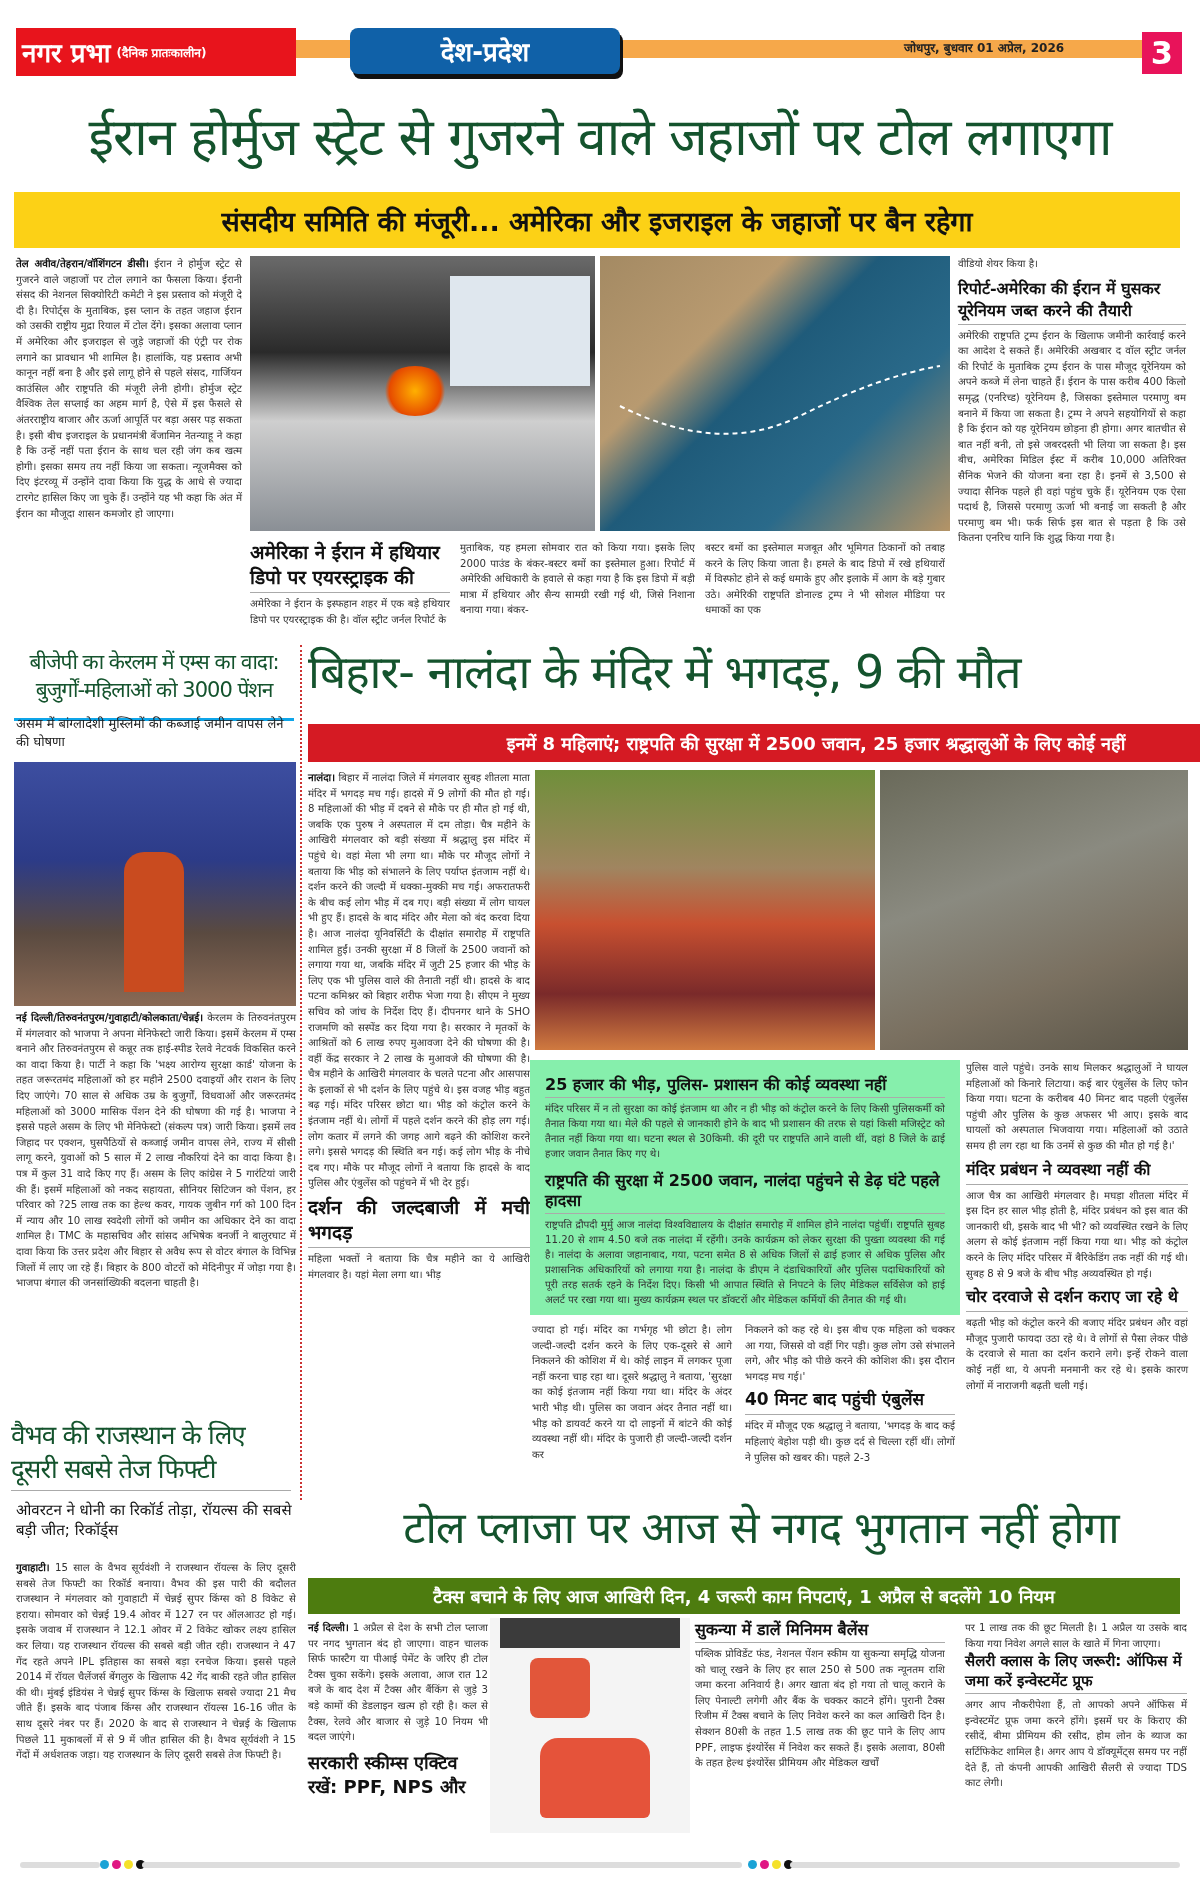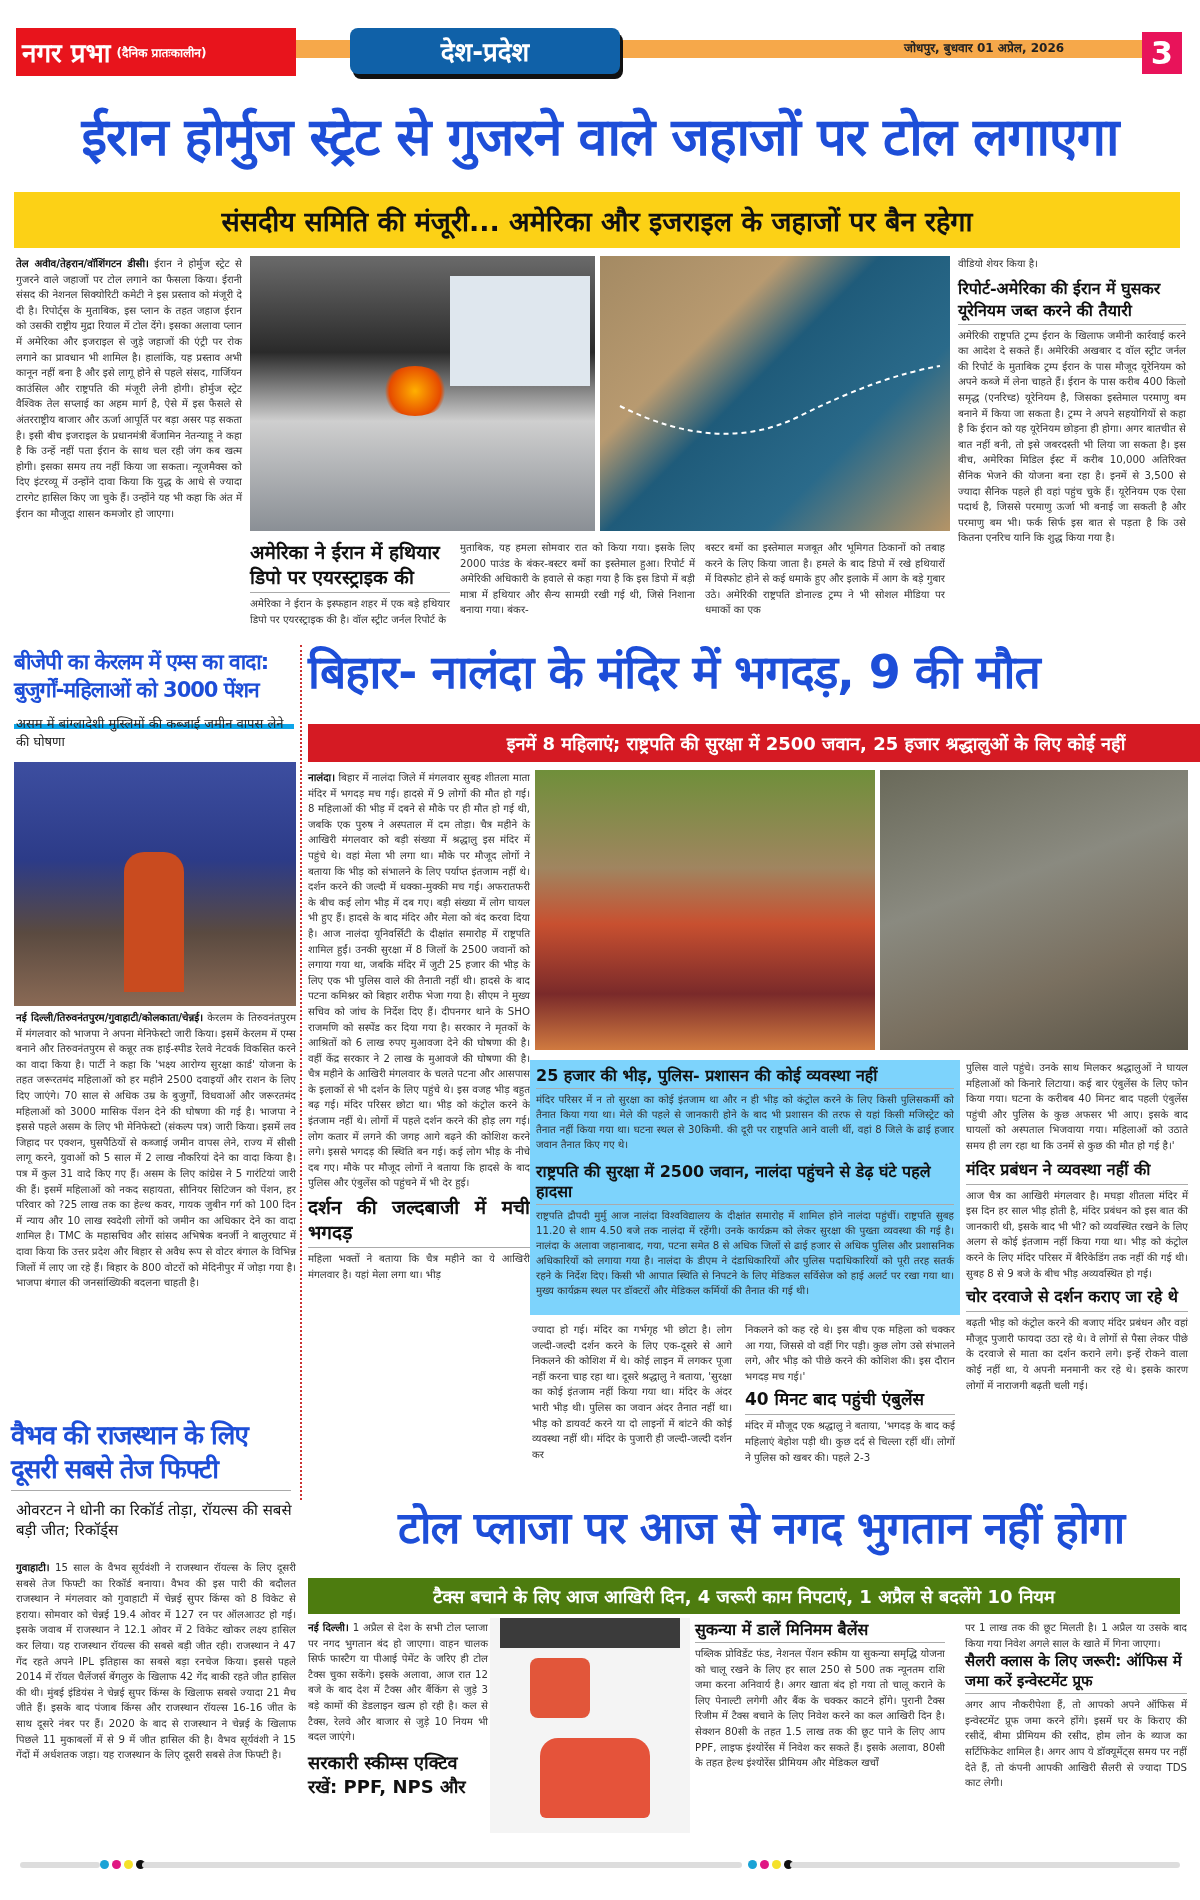--- a/index.html
+++ b/index.html
@@ -6,21 +6,21 @@
 body{width:1200px;height:1900px;background:#fff;font-family:"DejaVu Sans",sans-serif;color:#222;position:relative;overflow:hidden}
 .abs{position:absolute}
 .masthead{top:28px;left:16px;width:1172px;height:52px}
 .mast-line{position:absolute;top:12px;left:280px;width:860px;height:18px;background:#f6a84a}
 .brand{position:absolute;left:0;top:0;width:280px;height:48px;background:#e8141c;color:#fff;display:flex;align-items:center;padding-left:6px;gap:6px}
 .brand .name{font-size:26px;font-weight:bold}
 .brand .tag{font-size:12px;font-weight:bold}
 .section{position:absolute;left:334px;top:0;width:270px;height:46px;background:#1061a8;border-radius:8px;box-shadow:3px 5px 0 #111;color:#fff;font-size:26px;font-weight:bold;display:flex;align-items:center;justify-content:center}
 .dateline{position:absolute;left:888px;top:11px;font-size:12px;font-weight:bold;color:#222}
 .pageno{position:absolute;right:6px;top:4px;width:40px;height:42px;background:#e8135a;color:#fff;font-size:32px;font-weight:bold;display:flex;align-items:center;justify-content:center}
-.h1{font-weight:bold;color:#1d4ed8;line-height:1.05;letter-spacing:-1px}
+.h1{font-weight:normal;color:#14532d;line-height:1.05;letter-spacing:-1px}
 .banner{display:flex;align-items:center;justify-content:center;font-weight:bold}
 .body-text{font-size:10.2px;line-height:15.6px;text-align:justify;color:#333}
 .body-text b{color:#111}
 .sub-h{font-weight:bold;color:#111;font-size:19px;line-height:25px;border-bottom:1px solid #aaa;padding-bottom:2px;margin-bottom:3px}
 .img{position:absolute;overflow:hidden}
 .vrule{position:absolute;border-left:2px dotted #c33}
 .footer-bar{position:absolute;height:6px;background:#ddd;border-radius:3px}
 .dots{position:absolute;display:flex;gap:3px}
 .dots span{width:9px;height:9px;border-radius:50%;display:block}
 </style>
@@ -63,21 +63,21 @@
 <div class="abs body-text" style="top:540px;left:460px;width:235px">मुताबिक, यह हमला सोमवार रात को किया गया। इसके लिए 2000 पाउंड के बंकर-बस्टर बमों का इस्तेमाल हुआ। रिपोर्ट में अमेरिकी अधिकारी के हवाले से कहा गया है कि इस डिपो में बड़ी मात्रा में हथियार और सैन्य सामग्री रखी गई थी, जिसे निशाना बनाया गया। बंकर-</div>
 <div class="abs body-text" style="top:540px;left:705px;width:240px">बस्टर बमों का इस्तेमाल मजबूत और भूमिगत ठिकानों को तबाह करने के लिए किया जाता है। हमले के बाद डिपो में रखे हथियारों में विस्फोट होने से कई धमाके हुए और इलाके में आग के बड़े गुबार उठे। अमेरिकी राष्ट्रपति डोनाल्ड ट्रम्प ने भी सोशल मीडिया पर धमाकों का एक</div>
 
 <div class="abs" style="top:256px;left:958px;width:228px">
   <div class="body-text">वीडियो शेयर किया है।</div>
   <div class="sub-h" style="font-size:16px;line-height:22px;margin-top:6px">रिपोर्ट-अमेरिका की ईरान में घुसकर यूरेनियम जब्त करने की तैयारी</div>
   <div class="body-text">अमेरिकी राष्ट्रपति ट्रम्प ईरान के खिलाफ जमीनी कार्रवाई करने का आदेश दे सकते हैं। अमेरिकी अखबार द वॉल स्ट्रीट जर्नल की रिपोर्ट के मुताबिक ट्रम्प ईरान के पास मौजूद यूरेनियम को अपने कब्जे में लेना चाहते हैं। ईरान के पास करीब 400 किलो समृद्ध (एनरिच्ड) यूरेनियम है, जिसका इस्तेमाल परमाणु बम बनाने में किया जा सकता है। ट्रम्प ने अपने सहयोगियों से कहा है कि ईरान को यह यूरेनियम छोड़ना ही होगा। अगर बातचीत से बात नहीं बनी, तो इसे जबरदस्ती भी लिया जा सकता है। इस बीच, अमेरिका मिडिल ईस्ट में करीब 10,000 अतिरिक्त सैनिक भेजने की योजना बना रहा है। इनमें से 3,500 से ज्यादा सैनिक पहले ही वहां पहुंच चुके हैं। यूरेनियम एक ऐसा पदार्थ है, जिससे परमाणु ऊर्जा भी बनाई जा सकती है और परमाणु बम भी। फर्क सिर्फ इस बात से पड़ता है कि उसे कितना एनरिच यानि कि शुद्ध किया गया है।</div>
 </div>
 
 <div class="vrule" style="top:645px;left:300px;height:855px"></div>
-<div class="abs h1" style="top:648px;left:14px;width:280px;font-size:21px;text-align:left;line-height:28px;border-bottom:5px solid #0ea5e9;padding-bottom:20px">बीजेपी का केरलम में एम्स का वादा: बुजुर्गों-महिलाओं को 3000 पेंशन</div>
+<div class="abs h1" style="top:648px;left:14px;width:280px;font-size:21px;text-align:center;line-height:28px;border-bottom:3px solid #0ea5e9;padding-bottom:14px">बीजेपी का केरलम में एम्स का वादा: बुजुर्गों-महिलाओं को 3000 पेंशन</div>
 <div class="abs" style="top:715px;left:16px;width:280px;font-size:13px;line-height:18px;color:#222">असम में बांग्लादेशी मुस्लिमों की कब्जाई जमीन वापस लेने की घोषणा</div>
 <div class="img" style="top:762px;left:14px;width:282px;height:244px;background:linear-gradient(180deg,#3d4ea0 0%,#2c3b88 40%,#5a4a40 70%,#8a6a55 100%)">
   <div style="position:absolute;left:110px;top:90px;width:60px;height:140px;background:#c94b1f;border-radius:20px 20px 0 0"></div>
 </div>
 <div class="abs body-text" style="top:1010px;left:16px;width:280px">
   <b>नई दिल्ली/तिरुवनंतपुरम/गुवाहाटी/कोलकाता/चेन्नई।</b>
   <span>केरलम के तिरुवनंतपुरम में मंगलवार को भाजपा ने अपना मेनिफेस्टो जारी किया। इसमें केरलम में एम्स बनाने और तिरुवनंतपुरम से कन्नूर तक हाई-स्पीड रेलवे नेटवर्क विकसित करने का वादा किया है। पार्टी ने कहा कि 'भक्ष्य आरोग्य सुरक्षा कार्ड' योजना के तहत जरूरतमंद महिलाओं को हर महीने 2500 दवाइयों और राशन के लिए दिए जाएंगे। 70 साल से अधिक उम्र के बुजुर्गों, विधवाओं और जरूरतमंद महिलाओं को 3000 मासिक पेंशन देने की घोषणा की गई है। भाजपा ने इससे पहले असम के लिए भी मेनिफेस्टो (संकल्प पत्र) जारी किया। इसमें लव जिहाद पर एक्शन, घुसपैठियों से कब्जाई जमीन वापस लेने, राज्य में सीसी लागू करने, युवाओं को 5 साल में 2 लाख नौकरियां देने का वादा किया है। पत्र में कुल 31 वादे किए गए हैं। असम के लिए कांग्रेस ने 5 गारंटियां जारी की हैं। इसमें महिलाओं को नकद सहायता, सीनियर सिटिजन को पेंशन, हर परिवार को ?25 लाख तक का हेल्थ कवर, गायक जुबीन गर्ग को 100 दिन में न्याय और 10 लाख स्वदेशी लोगों को जमीन का अधिकार देने का वादा शामिल है। TMC के महासचिव और सांसद अभिषेक बनर्जी ने बालुरघाट में दावा किया कि उत्तर प्रदेश और बिहार से अवैध रूप से वोटर बंगाल के विभिन्न जिलों में लाए जा रहे हैं। बिहार के 800 वोटरों को मेदिनीपुर में जोड़ा गया है। भाजपा बंगाल की जनसांख्यिकी बदलना चाहती है।</span>
 </div>
 
 <div class="abs h1" style="top:648px;left:308px;width:880px;font-size:46px;text-align:left">बिहार- नालंदा के मंदिर में भगदड़, 9 की मौत</div>
@@ -86,21 +86,21 @@
 <div class="abs body-text" style="top:770px;left:308px;width:222px">
   <b>नालंदा।</b>
   <span>बिहार में नालंदा जिले में मंगलवार सुबह शीतला माता मंदिर में भगदड़ मच गई। हादसे में 9 लोगों की मौत हो गई। 8 महिलाओं की भीड़ में दबने से मौके पर ही मौत हो गई थी, जबकि एक पुरुष ने अस्पताल में दम तोड़ा। चैत्र महीने के आखिरी मंगलवार को बड़ी संख्या में श्रद्धालु इस मंदिर में पहुंचे थे। वहां मेला भी लगा था। मौके पर मौजूद लोगों ने बताया कि भीड़ को संभालने के लिए पर्याप्त इंतजाम नहीं थे। दर्शन करने की जल्दी में धक्का-मुक्की मच गई। अफरातफरी के बीच कई लोग भीड़ में दब गए। बड़ी संख्या में लोग घायल भी हुए हैं। हादसे के बाद मंदिर और मेला को बंद करवा दिया है। आज नालंदा यूनिवर्सिटी के दीक्षांत समारोह में राष्ट्रपति शामिल हुईं। उनकी सुरक्षा में 8 जिलों के 2500 जवानों को लगाया गया था, जबकि मंदिर में जुटी 25 हजार की भीड़ के लिए एक भी पुलिस वाले की तैनाती नहीं थी। हादसे के बाद पटना कमिश्नर को बिहार शरीफ भेजा गया है। सीएम ने मुख्य सचिव को जांच के निर्देश दिए हैं। दीपनगर थाने के SHO राजमणि को सस्पेंड कर दिया गया है। सरकार ने मृतकों के आश्रितों को 6 लाख रुपए मुआवजा देने की घोषणा की है। वहीं केंद्र सरकार ने 2 लाख के मुआवजे की घोषणा की है। चैत्र महीने के आखिरी मंगलवार के चलते पटना और आसपास के इलाकों से भी दर्शन के लिए पहुंचे थे। इस वजह भीड़ बहुत बढ़ गई। मंदिर परिसर छोटा था। भीड़ को कंट्रोल करने के इंतजाम नहीं थे। लोगों में पहले दर्शन करने की होड़ लग गई। लोग कतार में लगने की जगह आगे बढ़ने की कोशिश करने लगे। इससे भगदड़ की स्थिति बन गई। कई लोग भीड़ के नीचे दब गए। मौके पर मौजूद लोगों ने बताया कि हादसे के बाद पुलिस और एंबुलेंस को पहुंचने में भी देर हुई।</span>
   <div class="sub-h" style="margin-top:4px">दर्शन की जल्दबाजी में मची भगदड़</div>
   <div>महिला भक्तों ने बताया कि चैत्र महीने का ये आखिरी मंगलवार है। यहां मेला लगा था। भीड़</div>
 </div>
 
 <div class="img" style="top:770px;left:535px;width:340px;height:280px;background:linear-gradient(180deg,#6f8f3a 0%,#a08560 35%,#c85030 55%,#7a2a2a 80%,#d07a40 100%)"></div>
 <div class="img" style="top:770px;left:880px;width:308px;height:280px;background:linear-gradient(160deg,#6a6a5a 0%,#8a8a80 40%,#7a7060 70%,#5a5548 100%)"></div>
 
-<div class="abs" style="top:1060px;left:530px;width:430px;height:255px;background:#7dd3fc;padding:6px">
+<div class="abs" style="top:1060px;left:530px;width:430px;height:255px;background:#86efac;padding:15px">
   <div class="sub-h" style="font-size:16px;line-height:20px">25 हजार की भीड़, पुलिस- प्रशासन की कोई व्यवस्था नहीं</div>
   <div class="body-text" style="line-height:15px">मंदिर परिसर में न तो सुरक्षा का कोई इंतजाम था और न ही भीड़ को कंट्रोल करने के लिए किसी पुलिसकर्मी को तैनात किया गया था। मेले की पहले से जानकारी होने के बाद भी प्रशासन की तरफ से यहां किसी मजिस्ट्रेट को तैनात नहीं किया गया था। घटना स्थल से 30किमी. की दूरी पर राष्ट्रपति आने वाली थीं, वहां 8 जिले के ढाई हजार जवान तैनात किए गए थे।</div>
   <div class="sub-h" style="font-size:16px;line-height:20px;margin-top:10px">राष्ट्रपति की सुरक्षा में 2500 जवान, नालंदा पहुंचने से डेढ़ घंटे पहले हादसा</div>
   <div class="body-text" style="line-height:15px">राष्ट्रपति द्रौपदी मुर्मु आज नालंदा विश्वविद्यालय के दीक्षांत समारोह में शामिल होने नालंदा पहुंचीं। राष्ट्रपति सुबह 11.20 से शाम 4.50 बजे तक नालंदा में रहेंगी। उनके कार्यक्रम को लेकर सुरक्षा की पुख्ता व्यवस्था की गई है। नालंदा के अलावा जहानाबाद, गया, पटना समेत 8 से अधिक जिलों से ढाई हजार से अधिक पुलिस और प्रशासनिक अधिकारियों को लगाया गया है। नालंदा के डीएम ने दंडाधिकारियों और पुलिस पदाधिकारियों को पूरी तरह सतर्क रहने के निर्देश दिए। किसी भी आपात स्थिति से निपटने के लिए मेडिकल सर्विसेज को हाई अलर्ट पर रखा गया था। मुख्य कार्यक्रम स्थल पर डॉक्टरों और मेडिकल कर्मियों की तैनात की गई थी।</div>
 </div>
 
 <div class="abs body-text" style="top:1322px;left:532px;width:200px">ज्यादा हो गई। मंदिर का गर्भगृह भी छोटा है। लोग जल्दी-जल्दी दर्शन करने के लिए एक-दूसरे से आगे निकलने की कोशिश में थे। कोई लाइन में लगकर पूजा नहीं करना चाह रहा था। दूसरे श्रद्धालु ने बताया, 'सुरक्षा का कोई इंतजाम नहीं किया गया था। मंदिर के अंदर भारी भीड़ थी। पुलिस का जवान अंदर तैनात नहीं था। भीड़ को डायवर्ट करने या दो लाइनों में बांटने की कोई व्यवस्था नहीं थी। मंदिर के पुजारी ही जल्दी-जल्दी दर्शन कर</div>
 <div class="abs" style="top:1322px;left:745px;width:210px">
   <div class="body-text">निकलने को कह रहे थे। इस बीच एक महिला को चक्कर आ गया, जिससे वो वहीं गिर पड़ी। कुछ लोग उसे संभालने लगे, और भीड़ को पीछे करने की कोशिश की। इस दौरान भगदड़ मच गई।'</div>
   <div class="sub-h" style="font-size:17px;margin-top:3px">40 मिनट बाद पहुंची एंबुलेंस</div>

